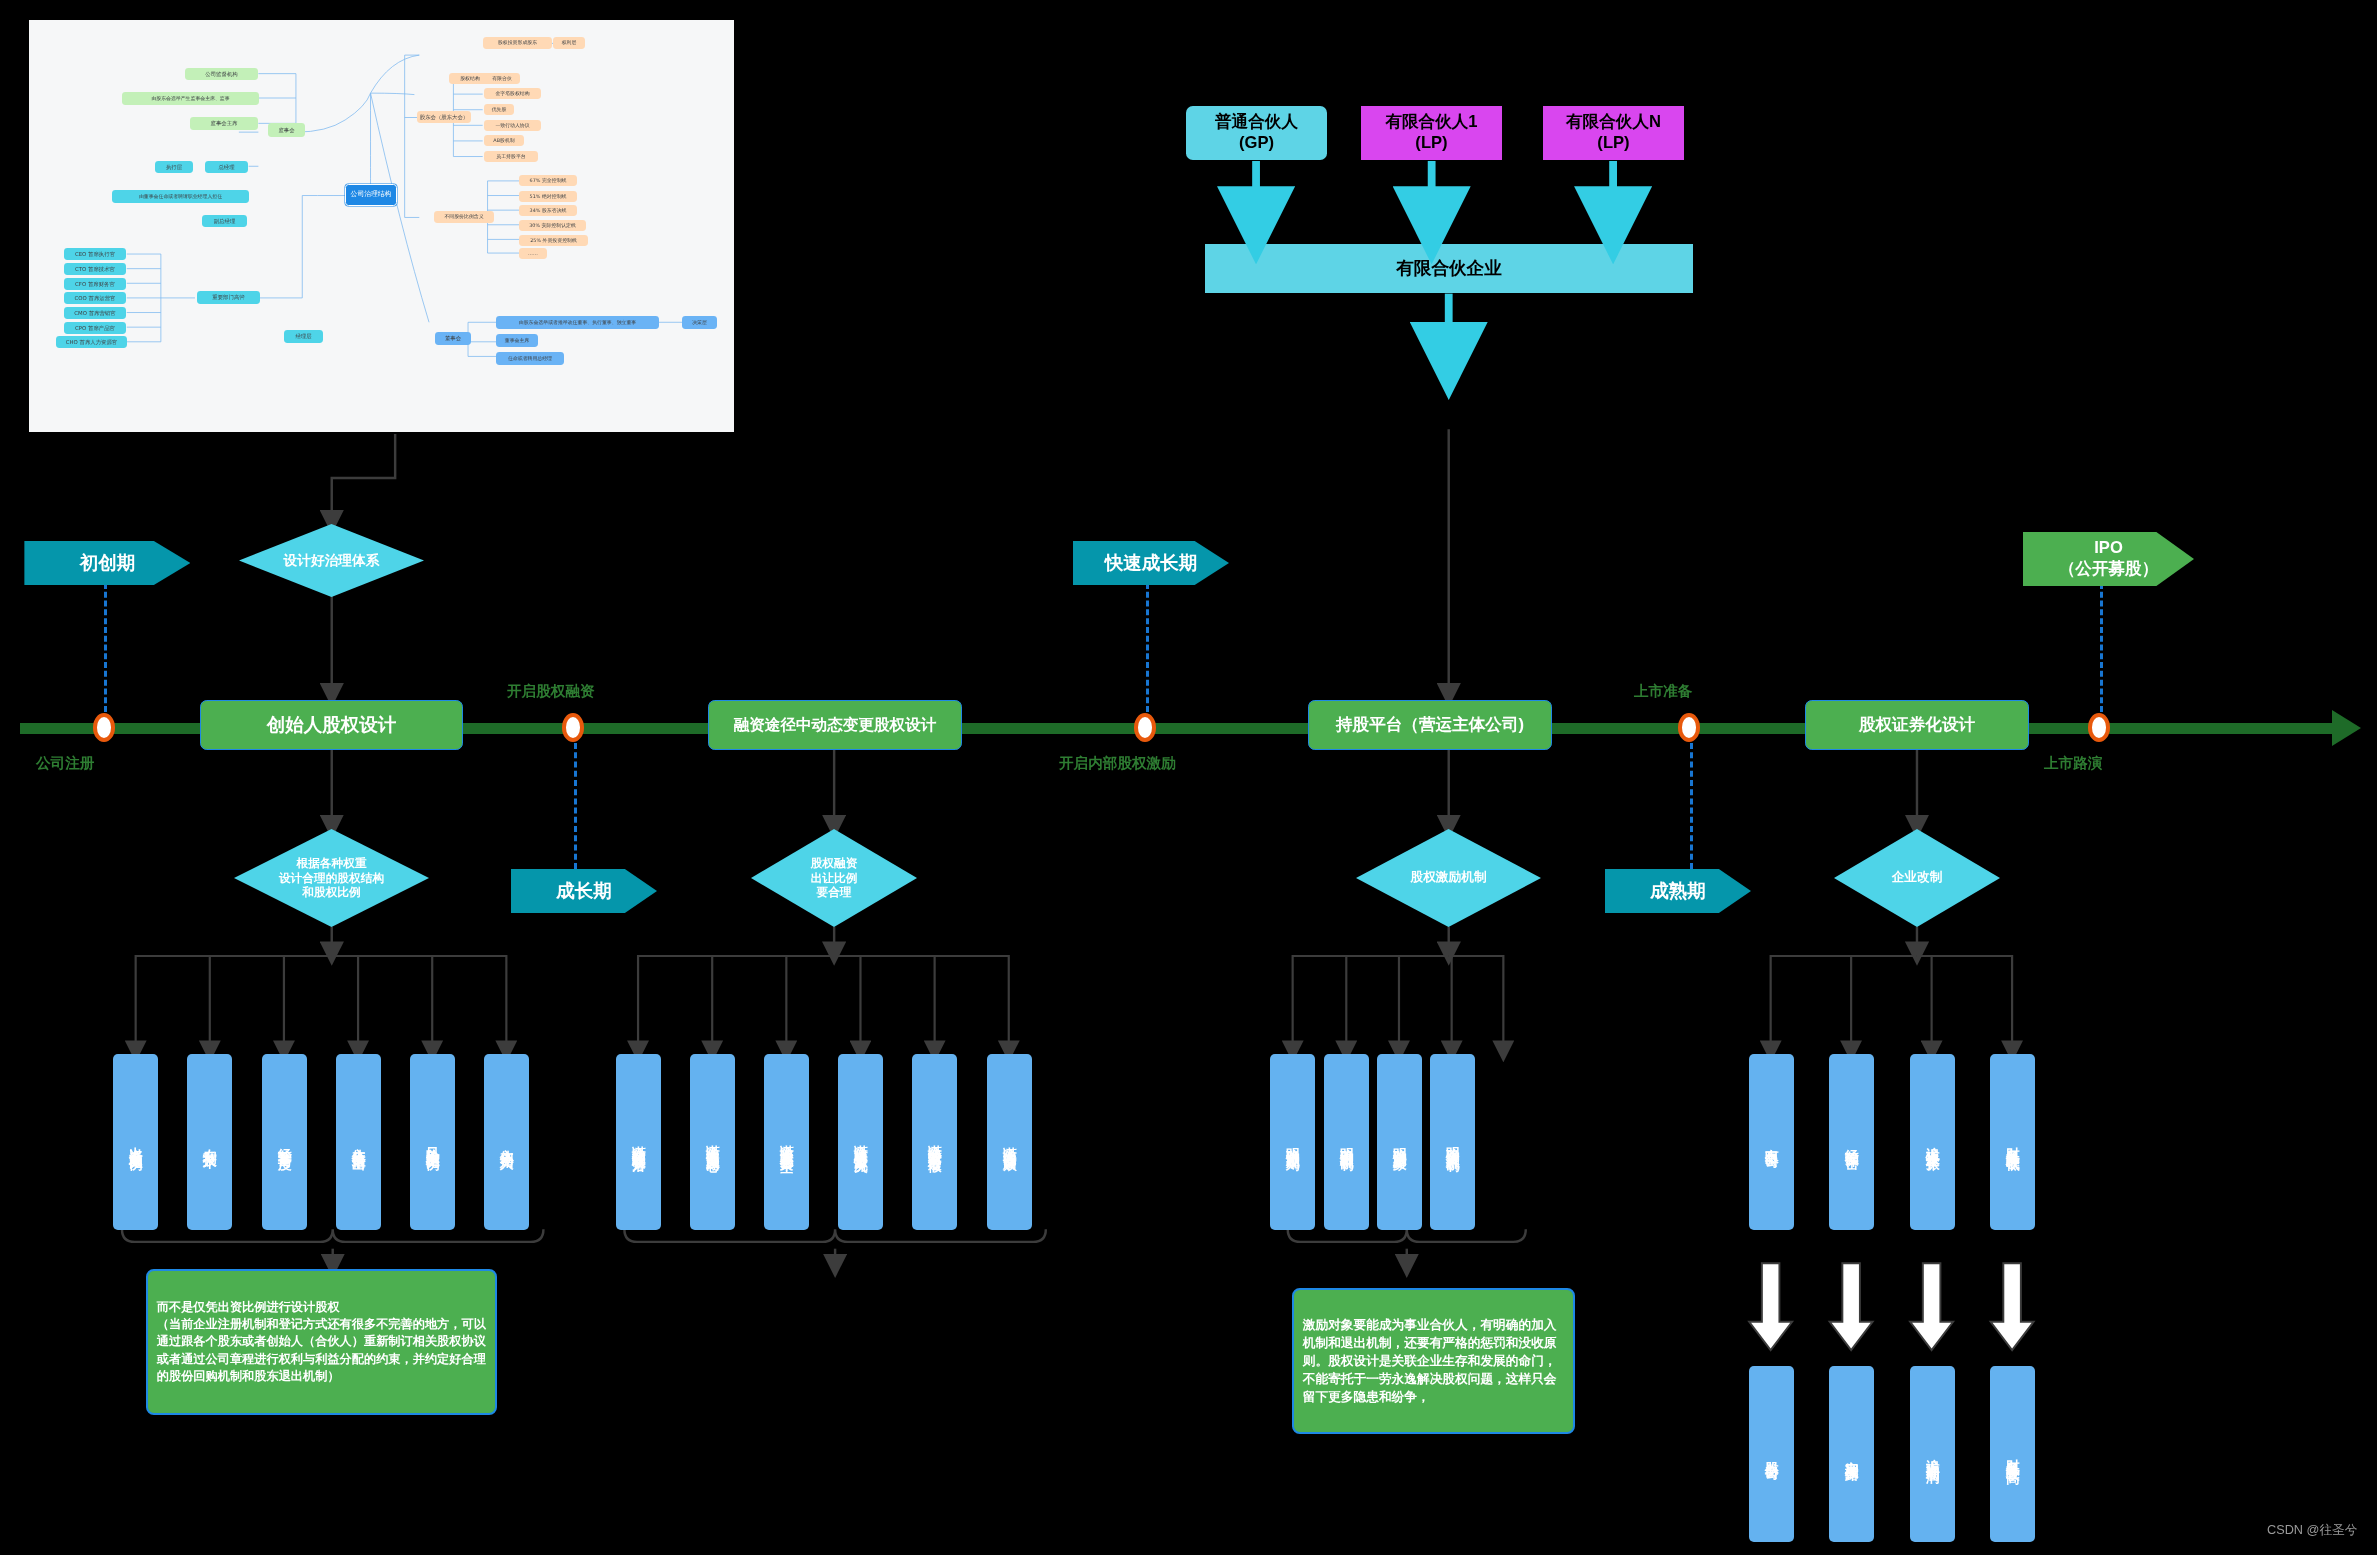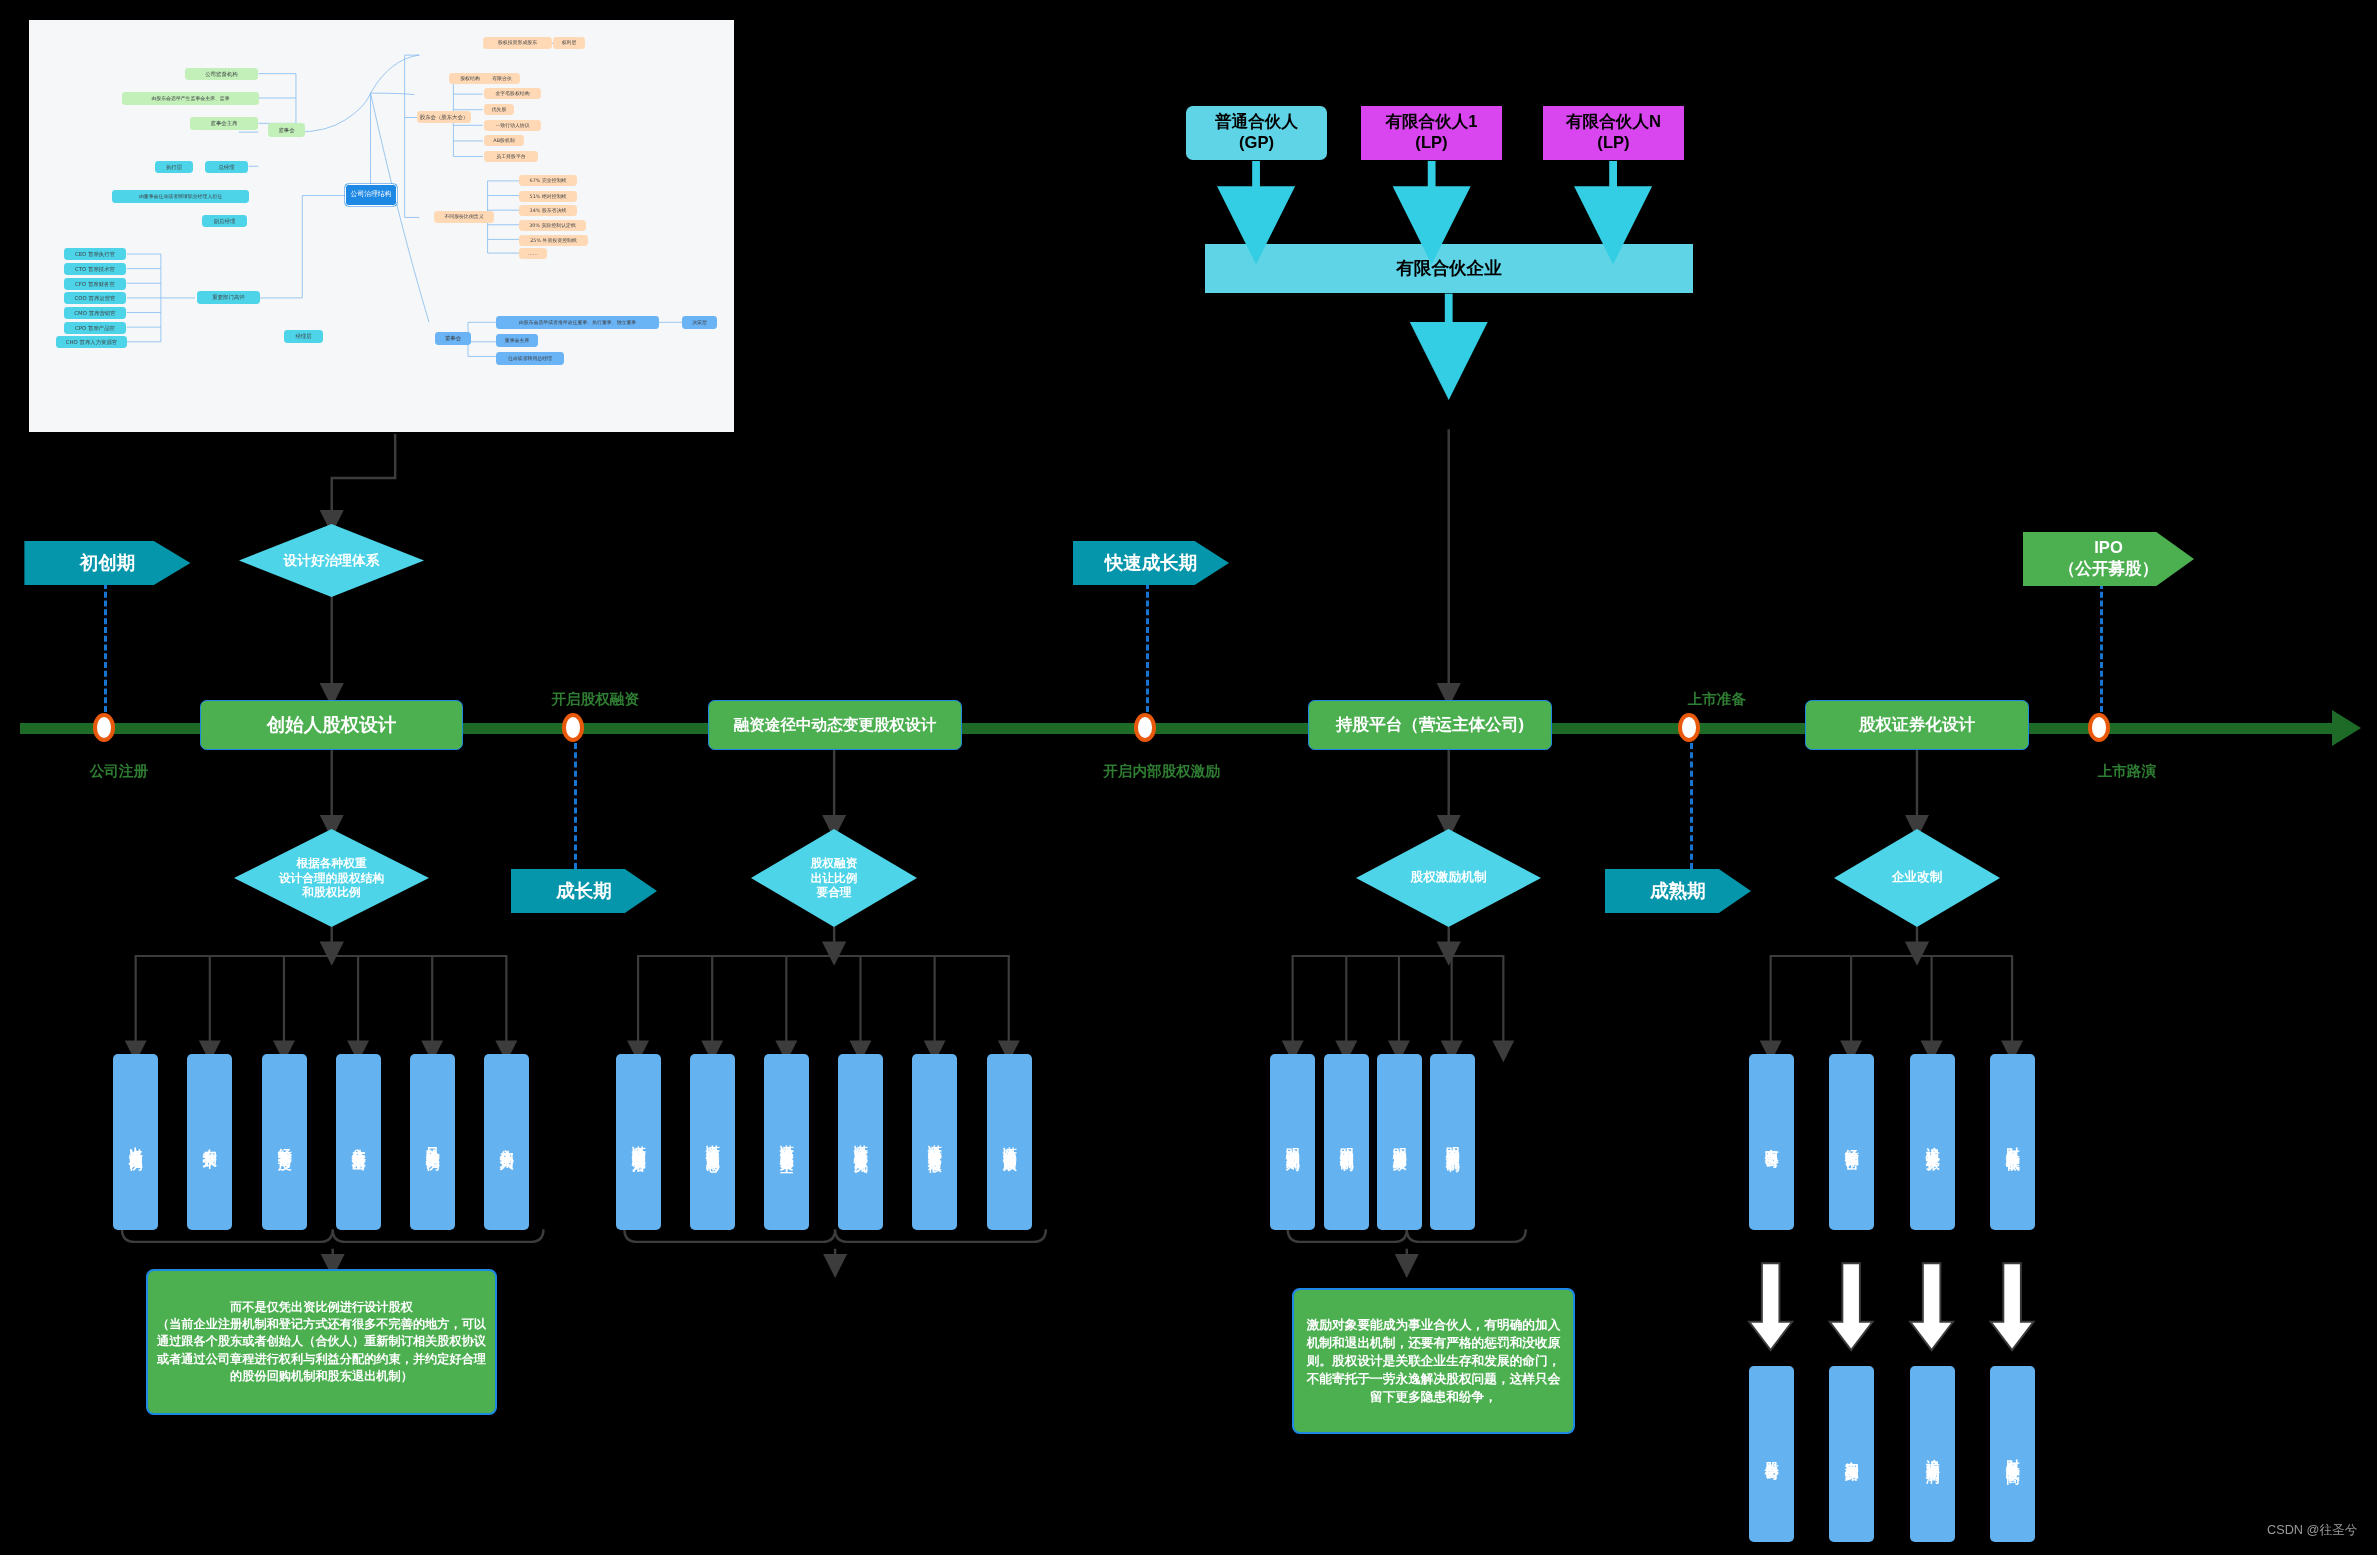--- a/index.html
+++ b/index.html
@@ -28,28 +28,28 @@
           color:#000;font-weight:700;line-height:1.25;}
   .cyan-a{background:#d946ef;}
   .cyan-b{background:#5ed4e6;}
 
   
   #tl-line{left:19.5px;top:723px;width:2322px;height:10.7px;background:#1e6b28;}
   #tl-arrow{left:2332px;top:710px;width:0;height:0;
             border-top:18px solid transparent;border-bottom:18px solid transparent;
             border-left:29px solid #1e6b28;}
   .tl-dot{width:22.4px;height:29px;border-radius:50%;background:#fff;border:4.4px solid #e8590c;}
-  .tl-label{color:#2e7d32;font-weight:700;font-size:14.6px;white-space:nowrap;text-align:right;margin-top:8px;}
+  .tl-label{color:#2e7d32;font-weight:700;font-size:14.6px;white-space:nowrap;text-align:left;}
   .dashed-v{border-left:3.9px dashed #1876d2;}
 
   .gbox{background:#4caf50;border:1.5px solid #1e88e5;border-radius:6.8px;display:flex;
         align-items:center;justify-content:center;color:#fff;font-weight:700;
         text-align:center;line-height:1.3;}
   .gtext{background:#4caf50;border:2px solid #1e88e5;border-radius:7.8px;color:#fff;
-         font-weight:700;text-align:center;line-height:1.42;padding:7.8px 8.8px;
+         font-weight:700;text-align:left;line-height:1.42;padding:7.8px 8.8px;
          display:flex;align-items:center;justify-content:center;}
 
   .chev{display:flex;align-items:center;justify-content:center;color:#fff;font-weight:700;
         text-align:center;line-height:1.25;
         clip-path:polygon(0 0, 78% 0, 100% 50%, 78% 100%, 0 100%);}
   .chev-teal{background:#0596ab;}
   .chev-green{background:#4caf50;}
 
   .diamond{position:absolute;display:flex;align-items:center;justify-content:center;}
   .diamond .dshape{position:absolute;left:0;top:0;width:100%;height:100%;

